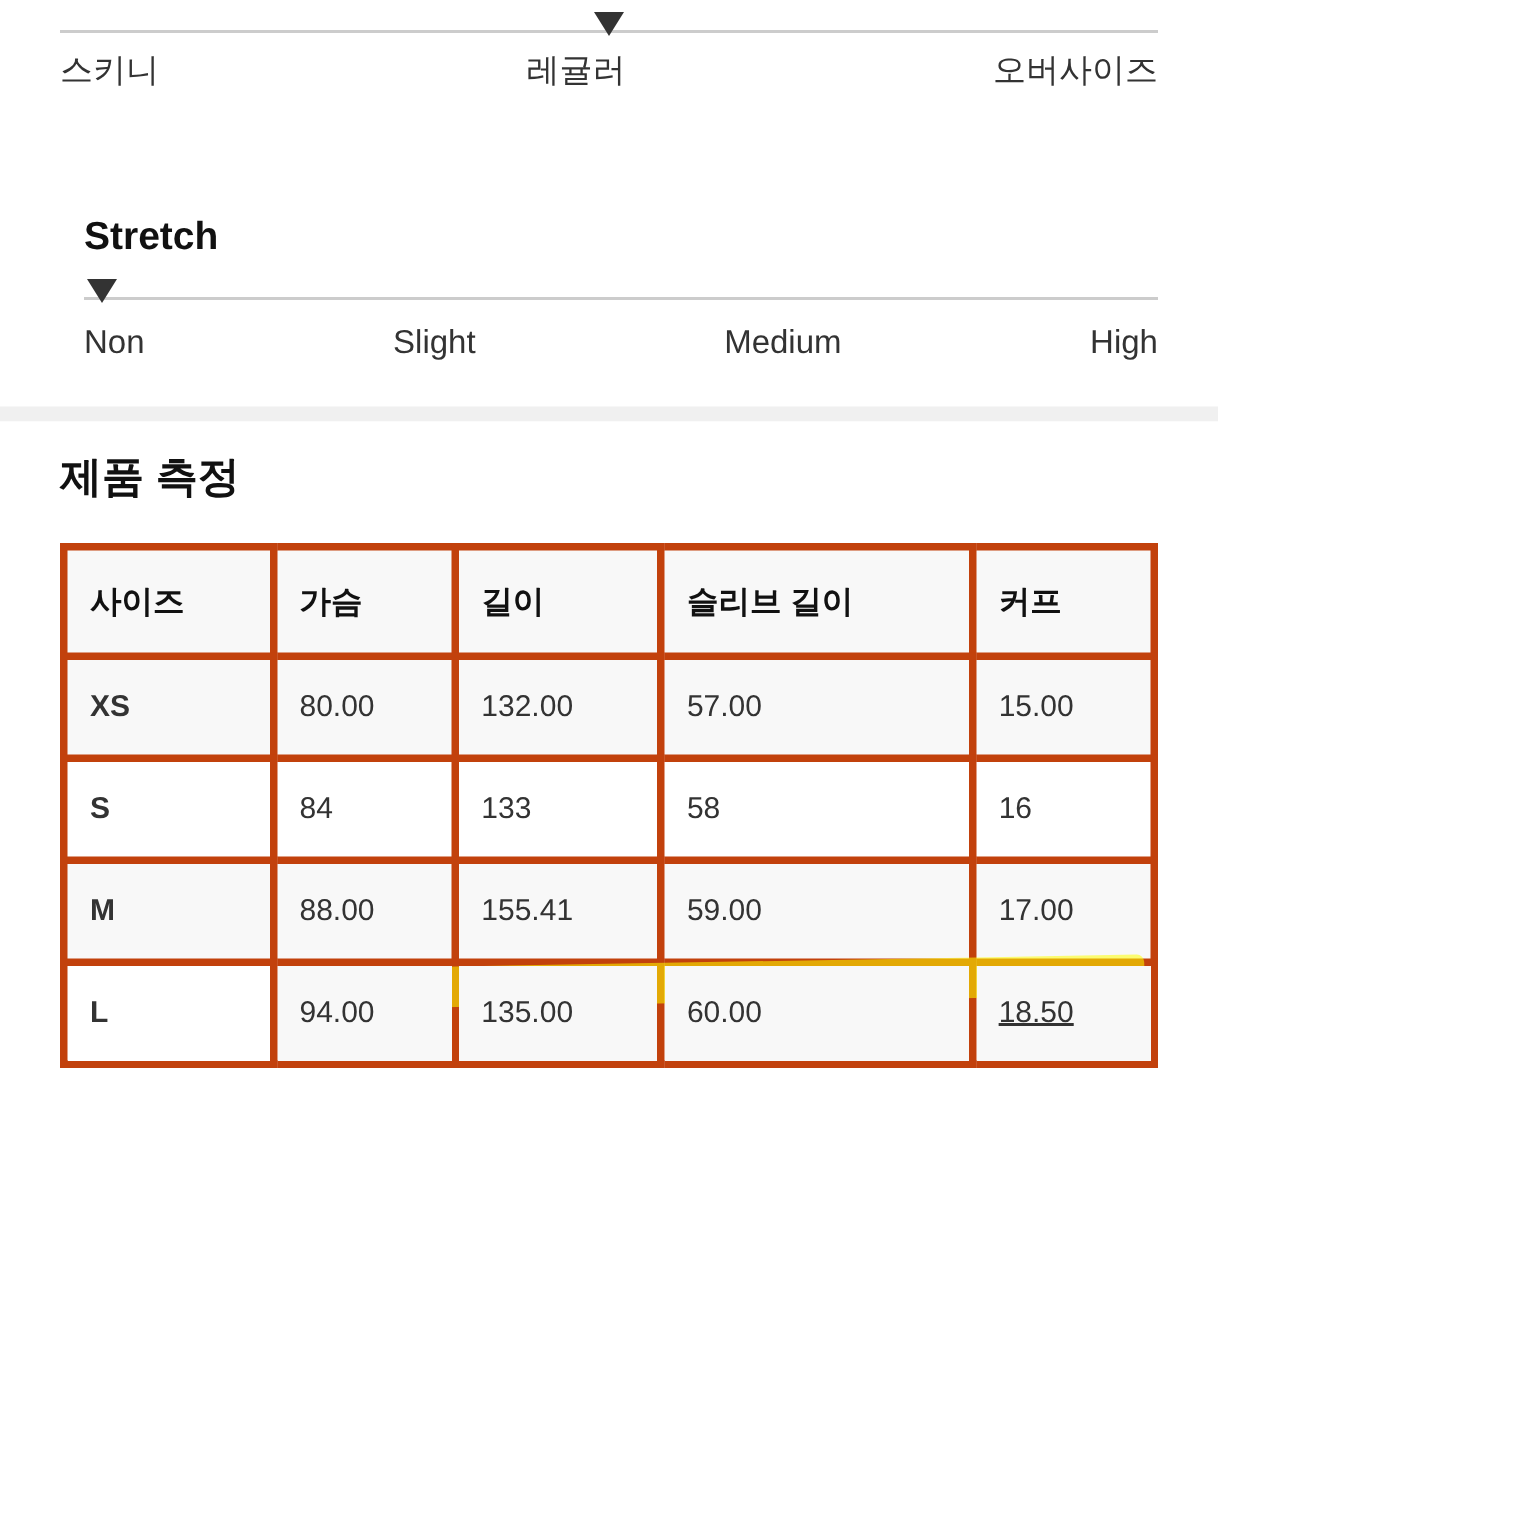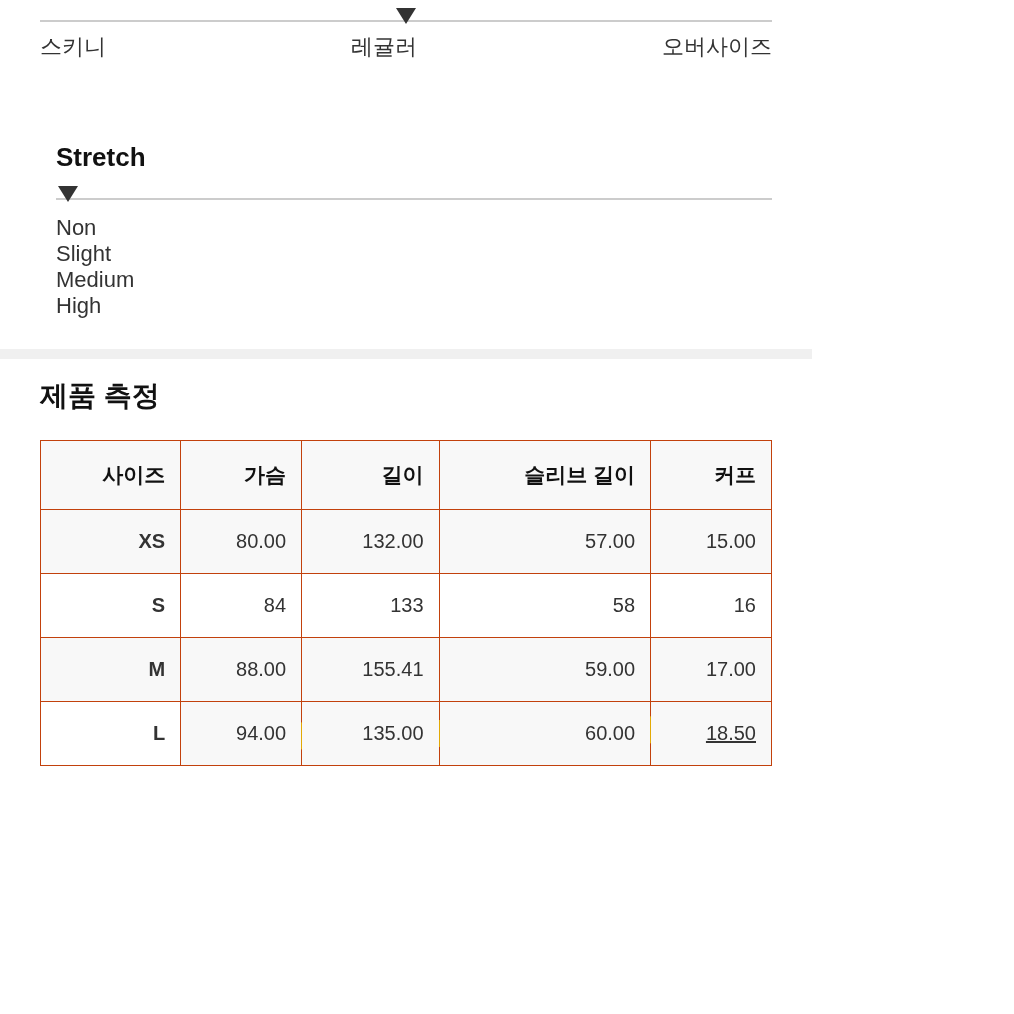--- a/index.html
+++ b/index.html
@@ -99,21 +99,20 @@
       height: 0;
       border-left: 10px solid transparent;
       border-right: 10px solid transparent;
       border-top: 16px solid #333;
     }
 
     .stretch-labels {
       display: flex;
       justify-content: space-between;
       margin-top: 5px;
-      flex-direction: column;
     }
 
     .stretch-label {
       font-size: 22px;
       color: #333;
     }
 
     
     .section-divider {
       height: 10px;
@@ -136,22 +135,22 @@
 
     
     .measurements-table {
       width: 100%;
       border-collapse: collapse;
       border: 1px solid #ccc;
     }
 
     .measurements-table th,
     .measurements-table td {
-      border: 1px solid #c2410c;
-      text-align: right;
+      border: 5px solid #c2410c;
+      text-align: left;
       padding: 20px 15px;
       font-size: 20px;
       color: #333;
     }
 
     .measurements-table thead tr {
       background: #f8f8f8;
     }
 
     .measurements-table th {

